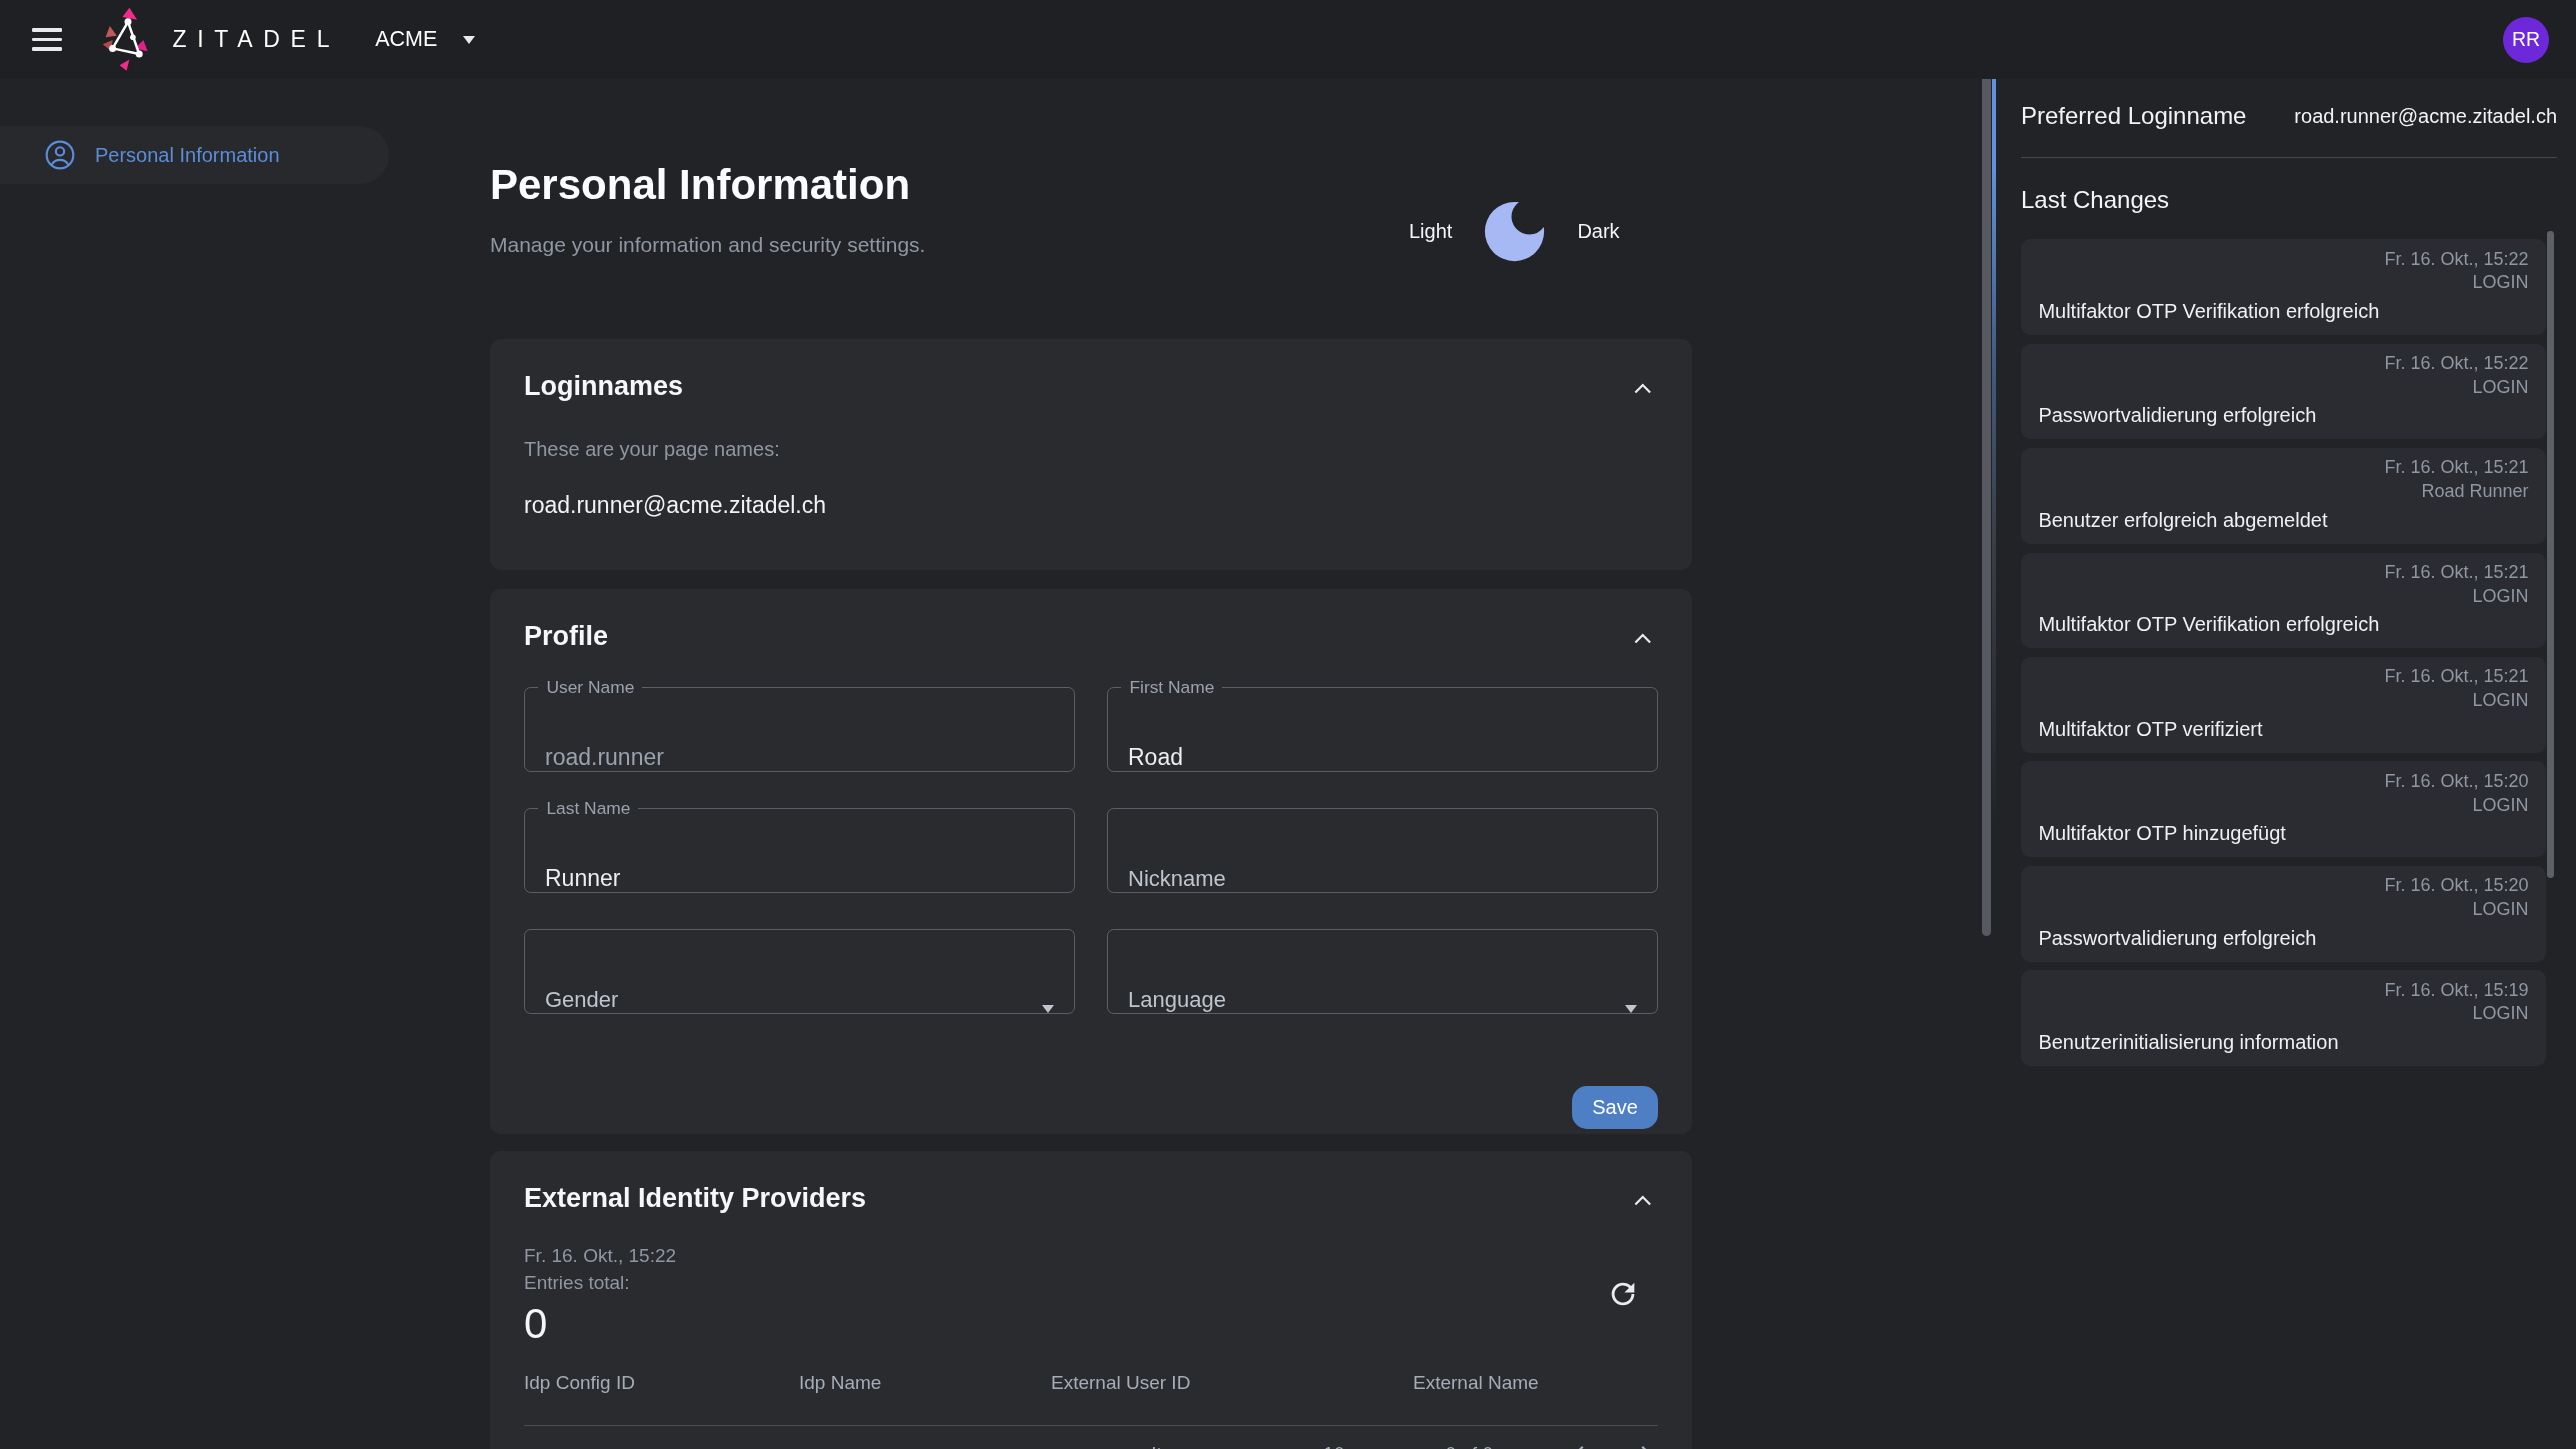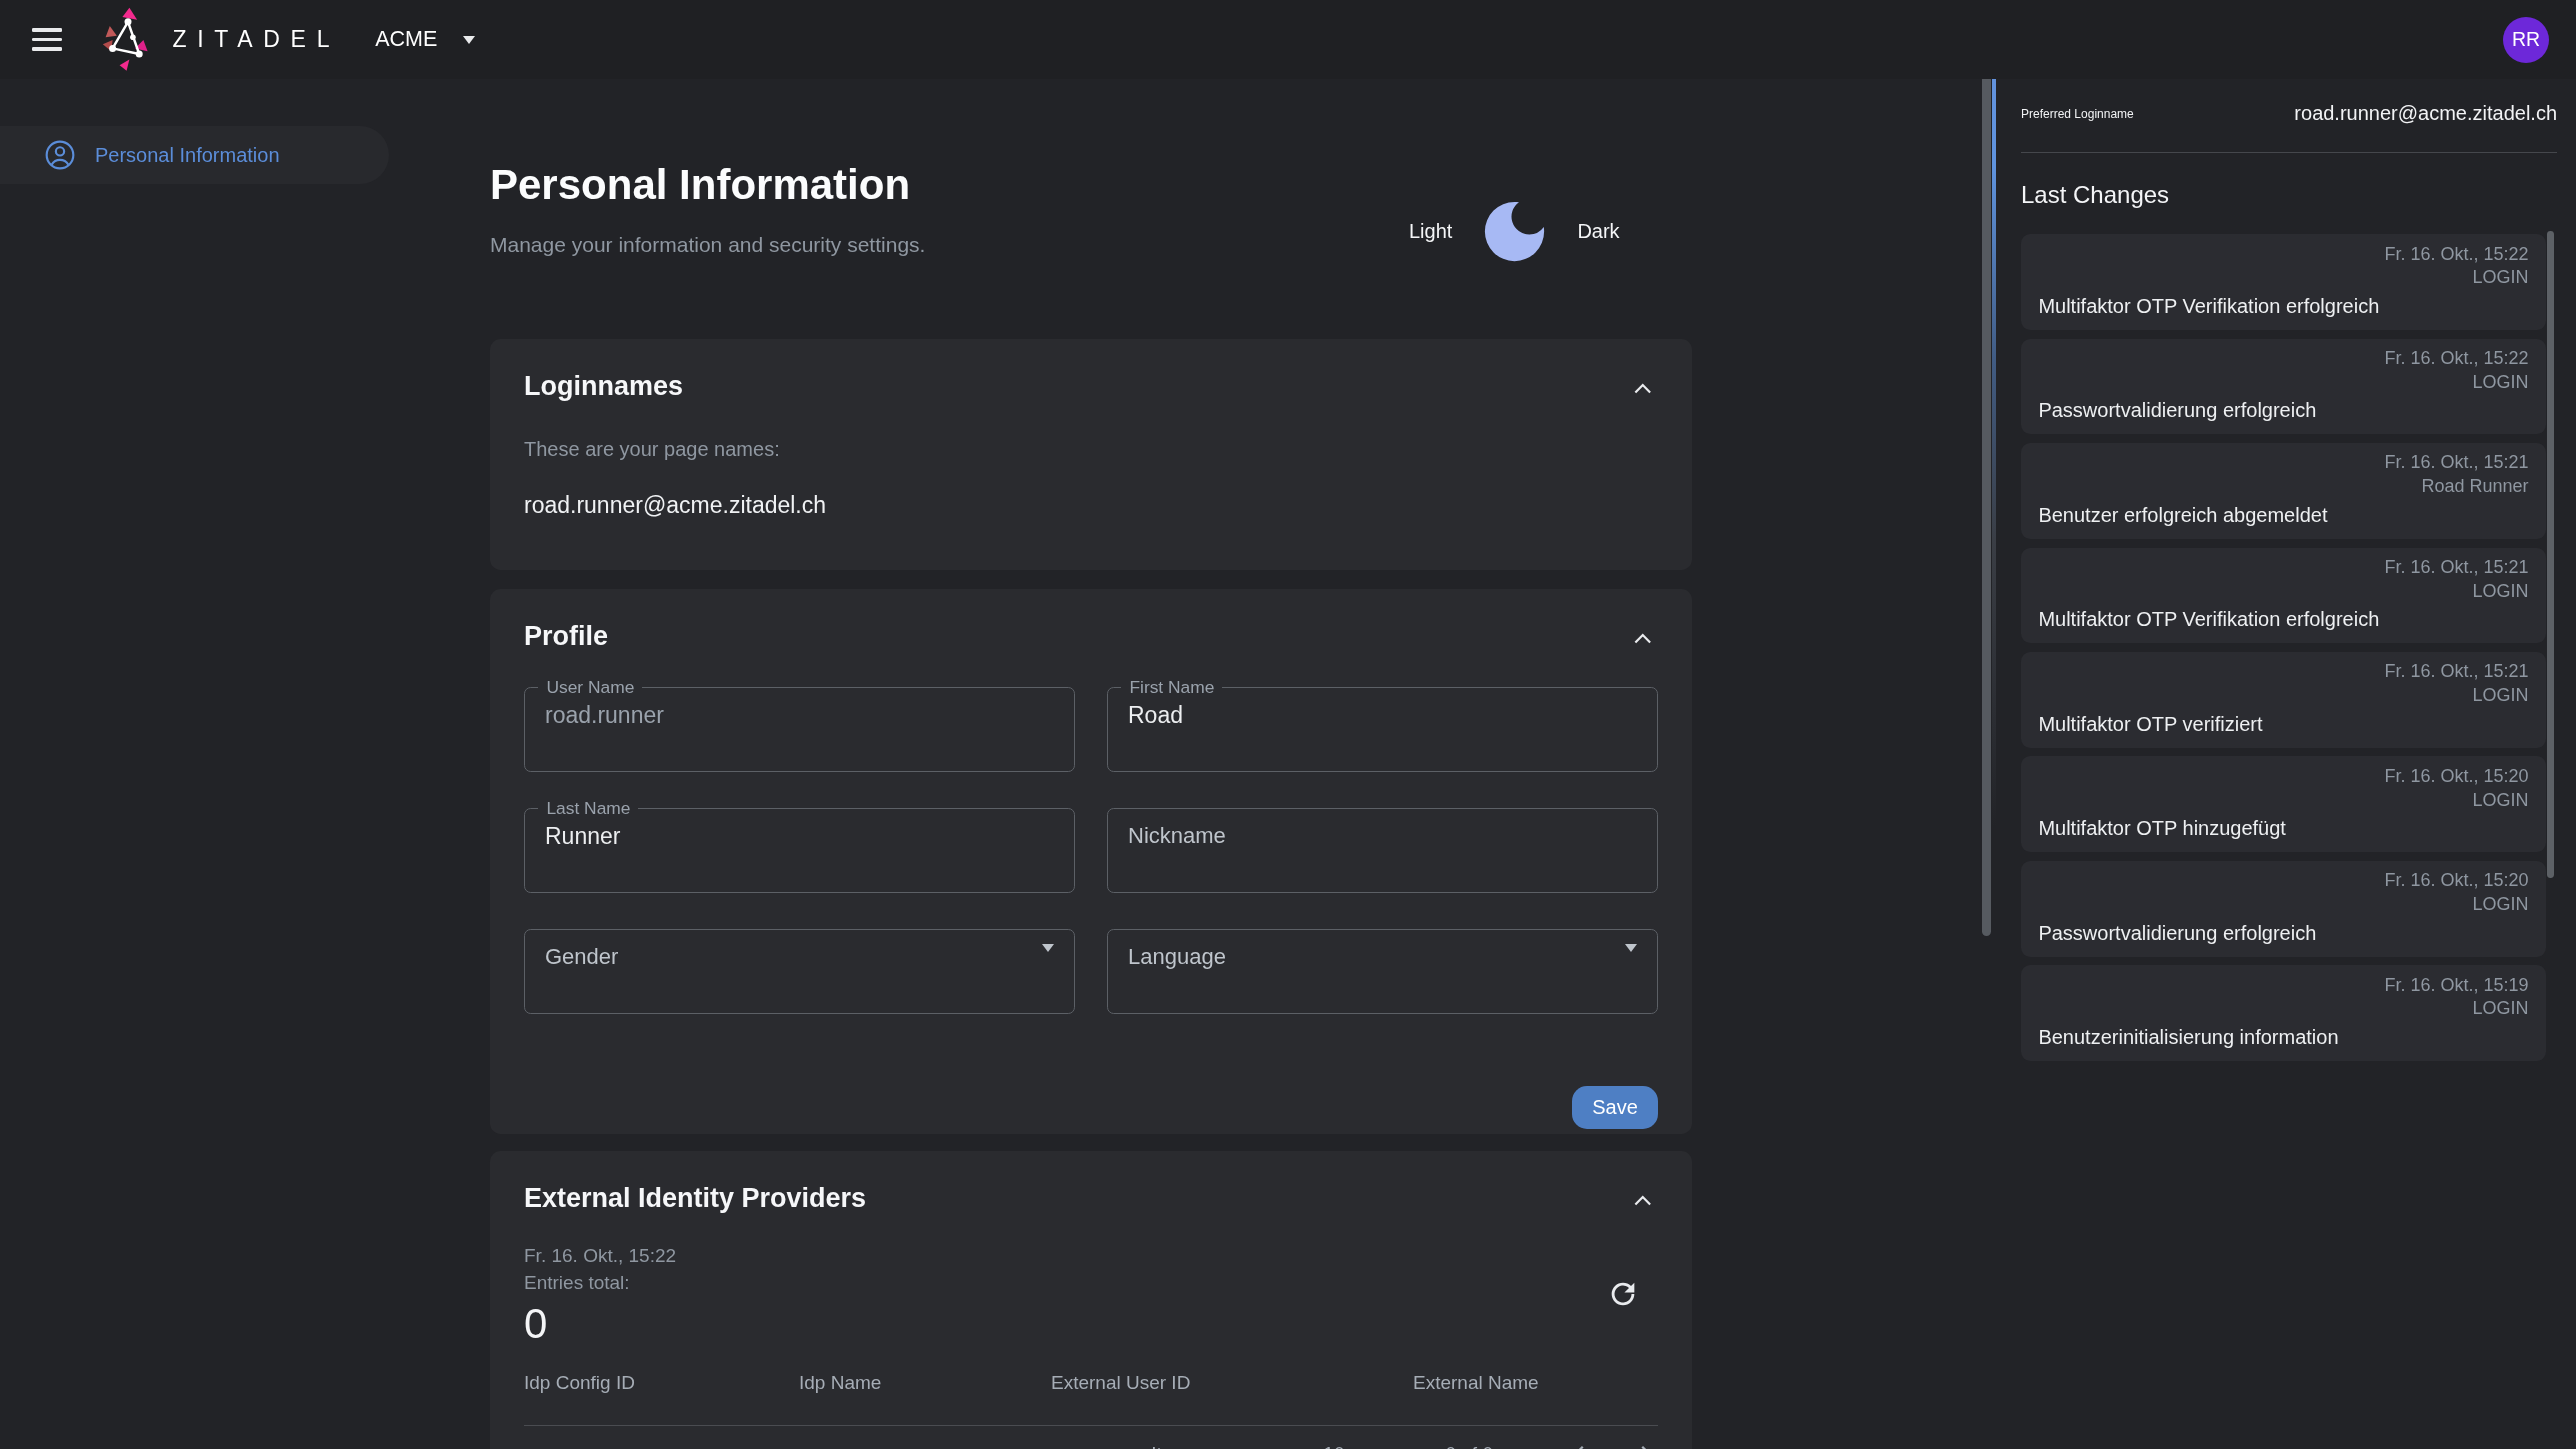--- a/index.html
+++ b/index.html
@@ -44,21 +44,21 @@
   .card h2 { font-size:27px; font-weight:600; color:#f6f7f9; }
   .collapse { position:absolute; top:35px; right:35px; width:29.5px; height:29.5px; cursor:pointer; }
   .card-login { top:339px; height:231px; }
   .card-profile { top:589px; height:545px; }
   .card-idp { top:1151px; height:376px; }
   .login-desc { margin-top:36px; font-size:20px; color:var(--muted); }
   .login-name { margin-top:31px; font-size:23px; color:#f0f2f4; }
   
   .grid { margin-top:35px; display:grid; grid-template-columns:1fr 1fr; column-gap:32px; row-gap:36px; }
   .field { position:relative; height:85px; border:1.3px solid var(--border); border-radius:6.7px;
-    display:flex; align-items:flex-start; padding:14px 20px; font-size:23px; color:#eceef0; cursor:text; }
+    display:flex; align-items:flex-end; padding:0 20px; font-size:23px; color:#eceef0; cursor:text; }
   .field .notch { position:absolute; top:-11.4px; left:13.4px; padding:0 8px; background:var(--card);
     font-size:17.4px; color:#9aa2ac; }
   .field.disabled { color:#9aa2ac; }
   .field.ph { color:#bfc5cc; font-size:22px; }
   .field.select { cursor:pointer; justify-content:space-between; color:#bfc5cc; font-size:22px; }
   .save-row { display:flex; justify-content:flex-end; margin-top:36px; }
   .save-btn { width:86px; height:43px; border:none; border-radius:15px; background:var(--save);
     color:#fff; font-size:20px; font-family:inherit; cursor:pointer;margin-top:36px; }
   
   .idp-time { margin-top:31px; font-size:19px; color:var(--muted); }
@@ -70,21 +70,21 @@
   .tdivider { position:absolute; left:34px; right:34px; top:274px; height:1.3px; background:#4a4c51; }
   .paginator { position:absolute; right:34px; top:289px; display:flex; align-items:center; font-size:19px; color:#a6adb6; }
   .paginator .pp { margin-left:0; }
   .paginator .ppv { margin-left:40px; }
   .paginator .range { margin-left:101px; }
   .pg-btn { margin-left:74px; width:27px; height:27px; cursor:pointer; }
   .pg-btn + .pg-btn { margin-left:37px; }
   
   .drawer { position:absolute; left:2002px; top:79px; width:574px; height:1370px; padding:0 19px; }
   .pref-row { margin-top:23px; display:flex; justify-content:space-between; align-items:center; }
-  .pref-row .k { font-size:12px; color:#f2f3f5; }
+  .pref-row .k { font-size:24px; color:#f2f3f5; }
   .pref-row .v { font-size:20px; color:#f2f3f5; }
   .d-divider { margin-top:27px; height:0.7px; background:#45474c; }
   .last-title { margin-top:28px; font-size:24px; font-weight:500; color:#f4f5f7; }
   .events { margin-top:25.5px; display:flex; flex-direction:column; gap:8.7px; width:525px; }
   .event-card { background:var(--item); border-radius:9.4px; padding:9.4px 17.4px 12px 17.4px; cursor:pointer; }
   .event-time { text-align:right; font-size:18px; color:var(--muted); }
   .event-actor { text-align:right; font-size:18px; color:var(--muted); margin-top:2.7px; }
   .event-title { text-align:left; font-size:20px; color:#eef0f2; margin-top:6.7px; }
   
   .main-scroll-thumb { position:absolute; left:1982px; top:75px; width:9.4px; height:861px;

